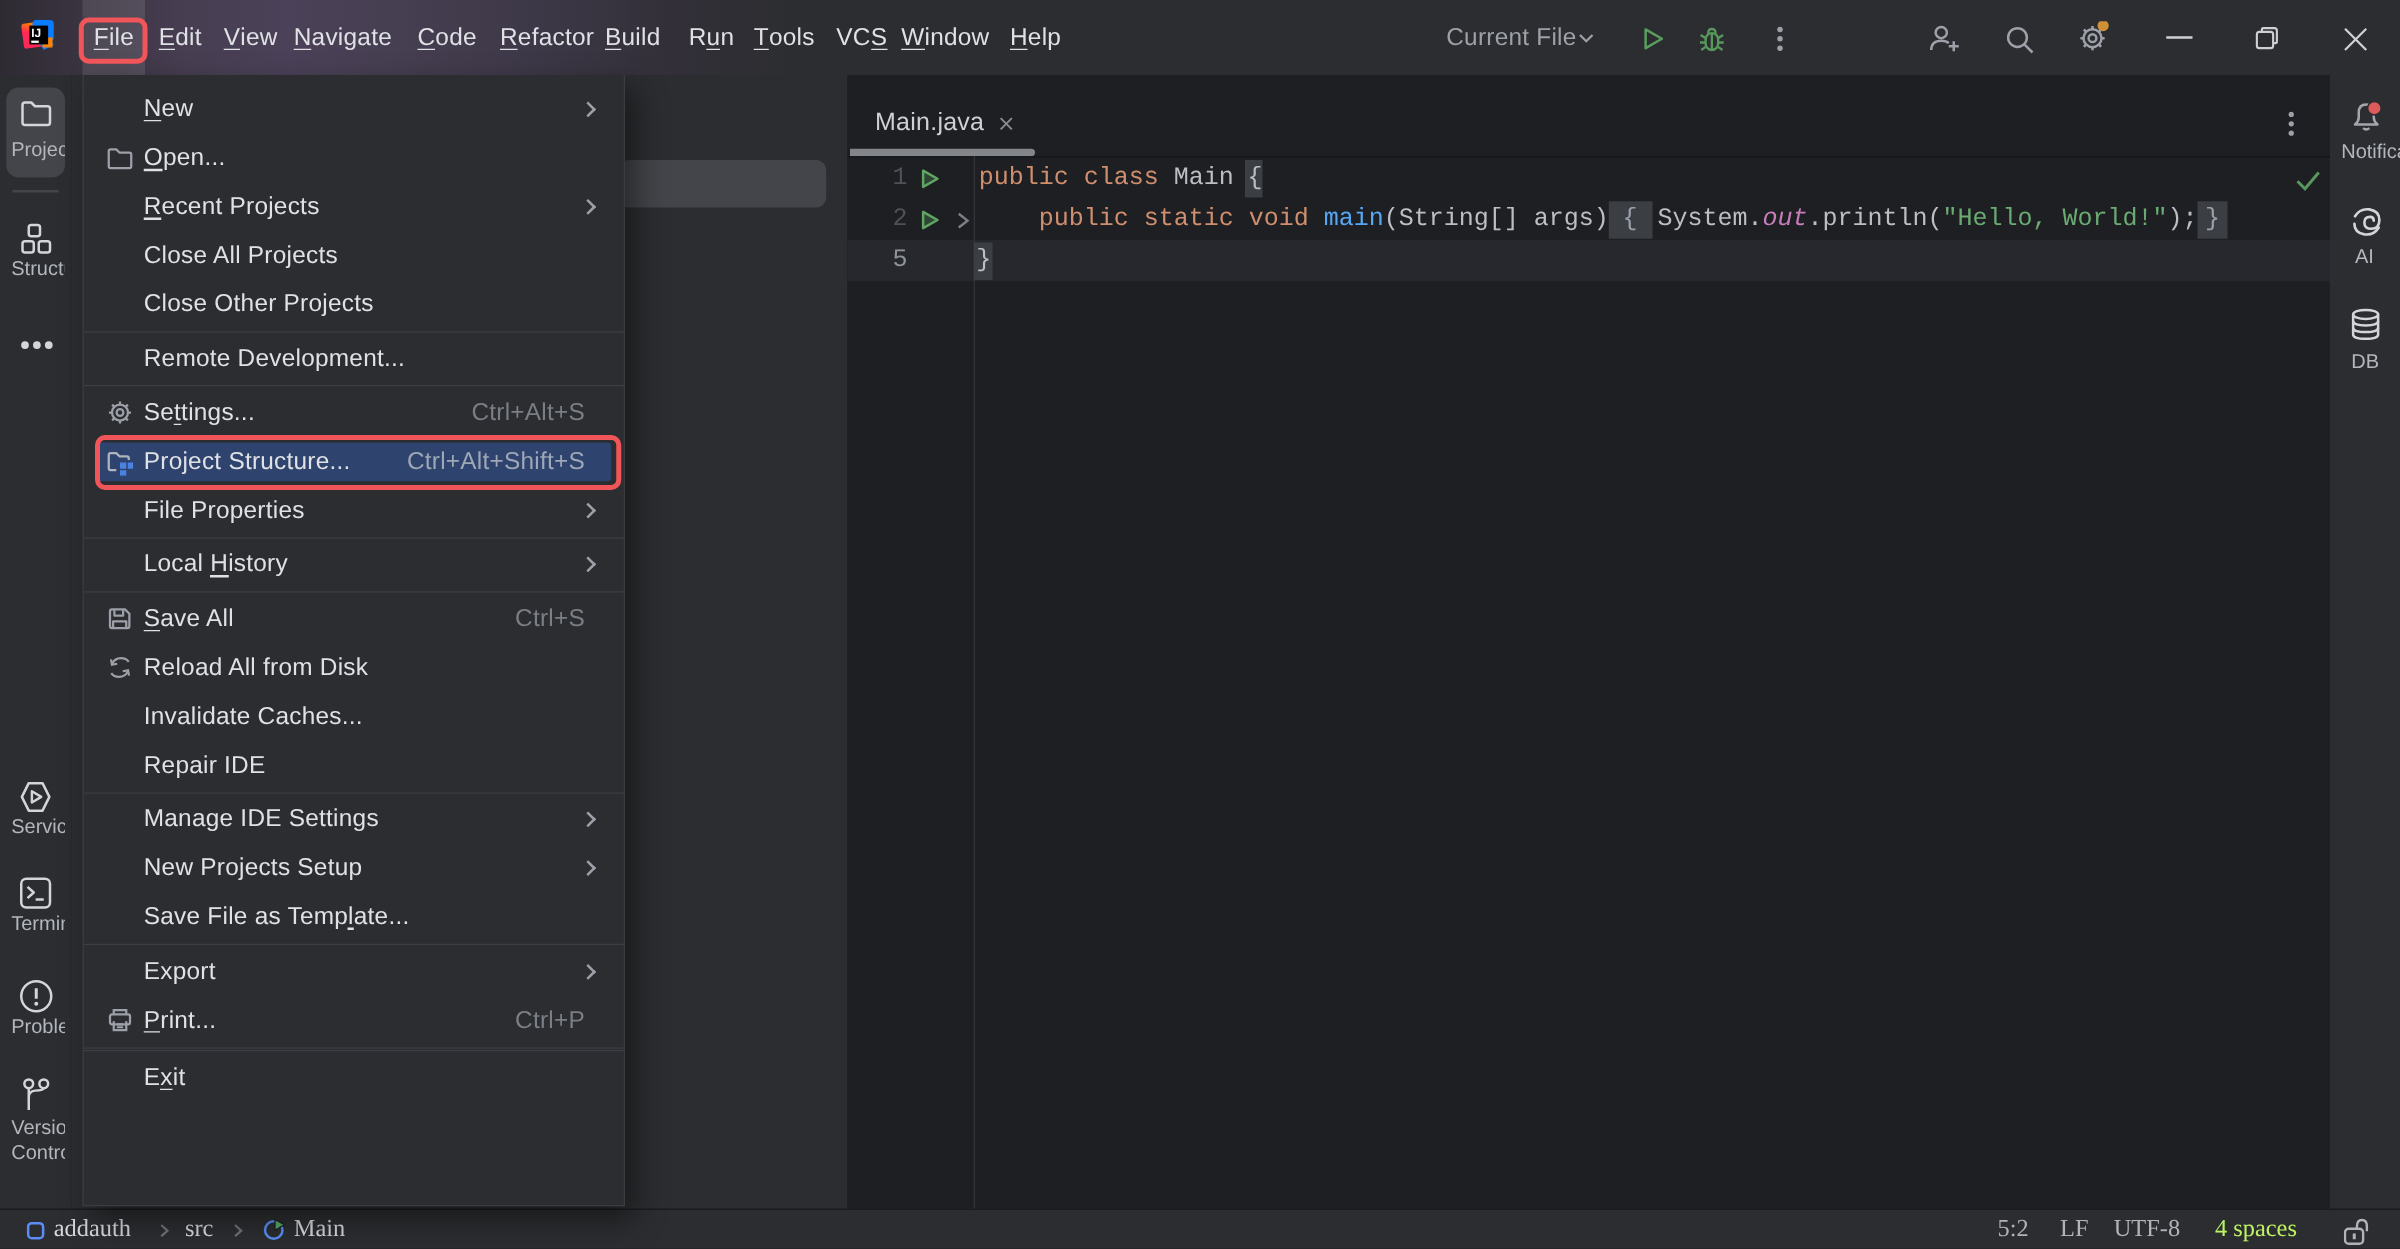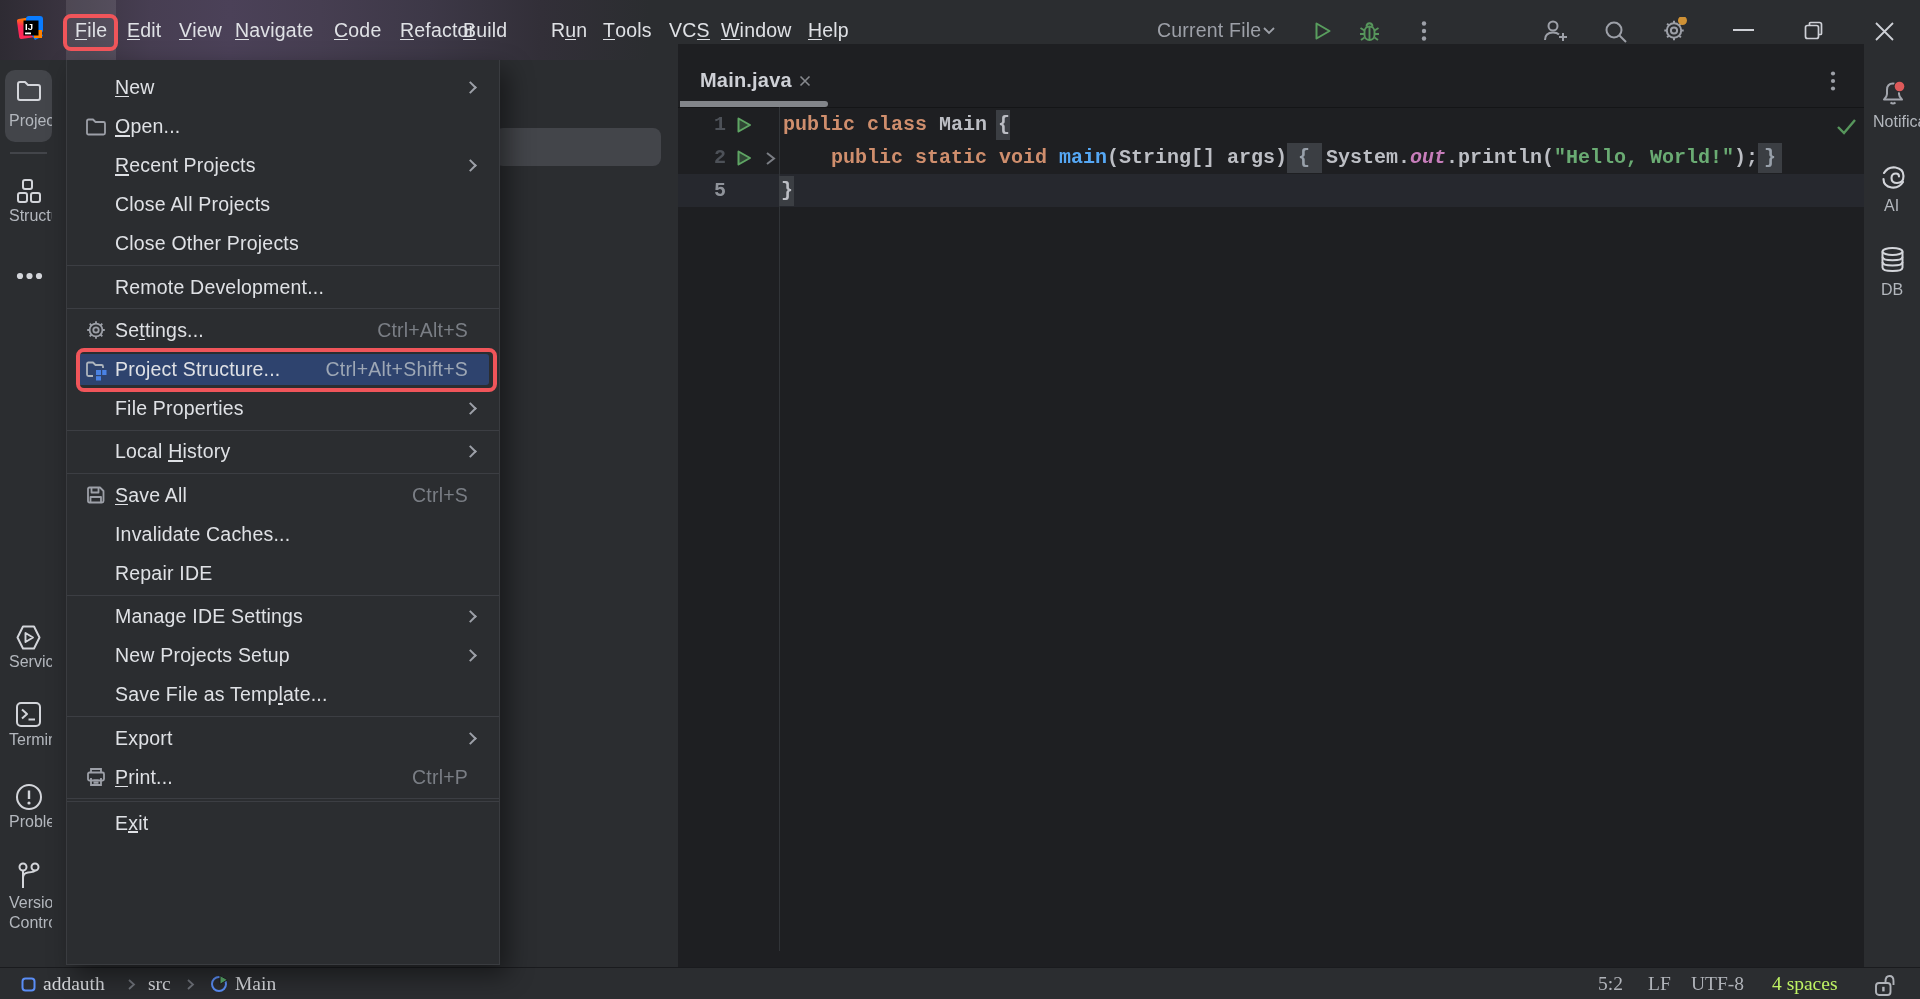--- a/index.html
+++ b/index.html
@@ -30,21 +30,21 @@
     background:#43454a; border-radius:10px; }
   .stripe-label { position:absolute; font-size:16px; color:#b3b7bd; white-space:nowrap;
     overflow:hidden; }
 
   
   #panel { position:absolute; left:57px; top:60px; width:621px; height:907px; background:#2b2d30; }
   #panel-chip { position:absolute; left:438px; top:68px; width:166px; height:38px;
     background:#43454a; border-radius:8px; }
 
   
-  #editor { position:absolute; left:678px; top:44px; width:1186px; height:926px; background:#1e1f22;font-weight:bold; }
+  #editor { position:absolute; left:678px; top:62px; width:1186px; height:926px; background:#1e1f22; }
   #tabline { position:absolute; left:0; top:62.5px; width:1186px; height:1px; background:#141517; }
   #thumb { position:absolute; left:2px; top:57px; width:148px; height:5.5px;
     background:#82858a; border-radius:0 3px 3px 0; }
   .mono { font-family:"Liberation Mono", monospace; font-size:20px; line-height:33px; white-space:pre; }
   #curline { position:absolute; left:0px; top:129.5px; width:1186px; height:33px; background:#26282e; }
   .bracebox { position:absolute; height:30px; margin-top:1.5px; background:#3b3e43; }
   .cspan { position:absolute; height:33px; }
   .or { color:#cf8e6d; } .wh { color:#bcbec4; } .bl { color:#56a8f5; }
   .gr { color:#6aab73; } .pu { color:#c77dbb; font-style:italic; }
   .gut { color:#4d5158; } 
@@ -93,21 +93,21 @@
       <rect x="6.5" y="6.5" width="15" height="15" fill="#000"></rect>
       <text x="8" y="15.5" font-size="9.5" fill="#fff" font-family="Liberation Sans" font-weight="bold">IJ</text>
       <rect x="8" y="18.5" width="6" height="1.8" fill="#fff"></rect>
     </svg>
     <span class="mb-item" style="left:75px"><span class="mn">F</span>ile</span>
     <span class="mb-item" style="left:127px"><span class="mn">E</span>dit</span>
     <span class="mb-item" style="left:179px"><span class="mn">V</span>iew</span>
     <span class="mb-item" style="left:235px"><span class="mn">N</span>avigate</span>
     <span class="mb-item" style="left:334px"><span class="mn">C</span>ode</span>
     <span class="mb-item" style="left:400px"><span class="mn">R</span>efactor</span>
-    <span class="mb-item" style="left:463px"><span class="mn">B</span>uild</span>
+    <span class="mb-item" style="left:484px"><span class="mn">B</span>uild</span>
     <span class="mb-item" style="left:551px">R<span class="mn">u</span>n</span>
     <span class="mb-item" style="left:603px"><span class="mn">T</span>ools</span>
     <span class="mb-item" style="left:669px">VC<span class="mn">S</span></span>
     <span class="mb-item" style="left:721px"><span class="mn">W</span>indow</span>
     <span class="mb-item" style="left:808px"><span class="mn">H</span>elp</span>
     <div class="redbox" id="redbox-file"></div>
     <span class="mb-item tb-gray" style="left:1157px">Current File</span>
     <svg class="abs" style="left:1262px;top:26px" width="14" height="9" viewBox="0 0 14 9">
       <polyline points="2,2 7,7 12,2" fill="none" stroke="#9da0a8" stroke-width="1.8"></polyline>
       </svg>
@@ -308,20 +308,30 @@
       <svg class="icon" viewBox="0 0 22 22">
           <g fill="none" stroke="#9da0a8" stroke-width="1.8" stroke-linejoin="round">
             <path d="M3 5 Q3 3.5 4.5 3.5 L15 3.5 L18.5 7 L18.5 17 Q18.5 18.5 17 18.5 L4.5 18.5 Q3 18.5 3 17 Z"></path>
             <path d="M6.5 3.8 L6.5 8.5 L13.5 8.5 L13.5 3.8 M5.5 18.2 L5.5 13 L16 13 L16 18.2"></path>
           </g>
         </svg>
       <span class="label"><span class="mn">S</span>ave All</span>
         <span class="sc">Ctrl+S</span>
       </div>
     <div class="mi">
+      <svg class="icon" viewBox="0 0 22 22">
+          <g fill="none" stroke="#9da0a8" stroke-width="1.8">
+            <path d="M18 6.5 Q16 3.5 11.8 3.5 Q6.5 3.5 4.5 8.5"></path>
+            <path d="M4 15.5 Q6 18.5 10.2 18.5 Q15.5 18.5 17.5 13.5"></path>
+            <path d="M3.8 4.5 L4.6 8.7 L8.8 8 M18.2 17.5 L17.4 13.3 L13.2 14"></path>
+          </g>
+        </svg>
+      <span class="label">Reload All from Disk</span>
+      </div>
+    <div class="mi">
         <span class="label">Invalidate Caches...</span>
       </div>
     <div class="mi">
         <span class="label">Repair IDE</span>
       </div>
     <div class="msep"></div>
     <div class="mi">
         <span class="label">Manage IDE Settings</span>
         <span class="arrow"></span>
       </div>

